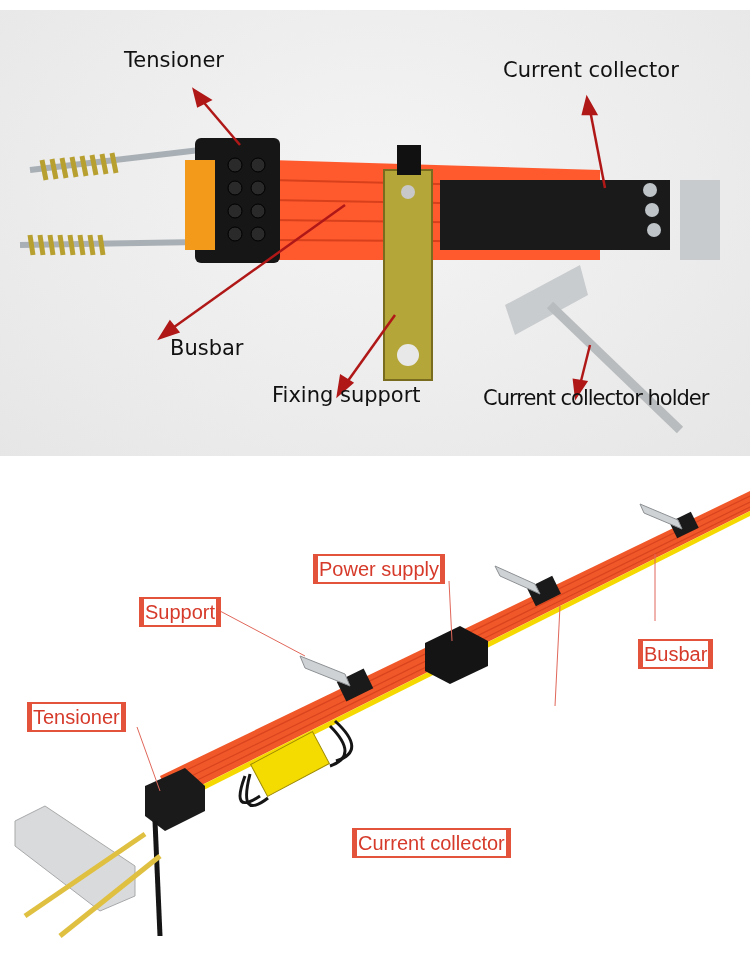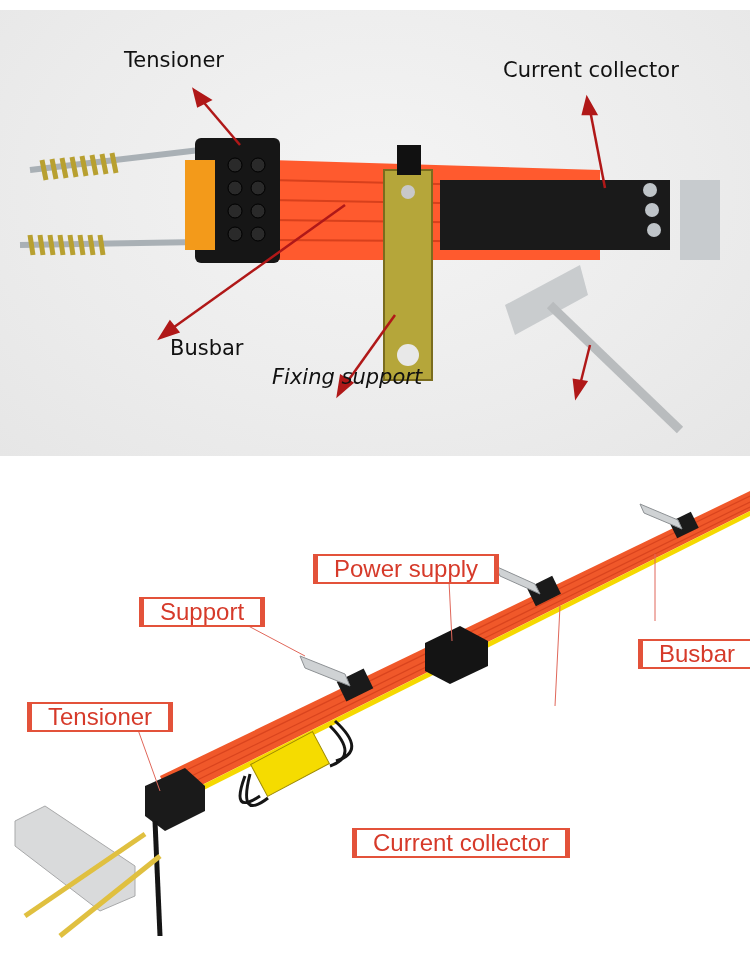--- a/index.html
+++ b/index.html
@@ -3,21 +3,21 @@
 <meta charset="utf-8">
 <style>
   html, body { margin:0; padding:0; background:#ffffff; }
   body { width:750px; height:970px; position:relative; overflow:hidden; font-family:"DejaVu Sans", sans-serif; }
   .photo { position:absolute; left:0; top:10px; width:750px; height:446px;
            background: radial-gradient(ellipse at 50% 40%, #f4f4f4 0%, #ececec 60%, #e6e6e6 100%); overflow:hidden; }
   .photo svg, .diagram svg { position:absolute; left:0; top:0; }
   .plabel { position:absolute; color:#111; font-size:21px; font-family:"DejaVu Sans", sans-serif; white-space:nowrap; }
   .diagram { position:absolute; left:0; top:456px; width:750px; height:514px; background:#ffffff; }
   .box { position:absolute; border:2px solid #e3523a; border-left-width:5px; border-right-width:5px; background:#fff;
-         color:#d63a2a; font-family:"Liberation Sans", sans-serif; font-size:24px; padding:1px 16px; white-space:nowrap; line-height:24px; }
+         color:#d63a2a; font-family:"Liberation Sans", sans-serif; font-size:20px; padding:1px 1px; white-space:nowrap; line-height:24px; }
 </style>
 </head>
 <body>
 
 <div class="photo">
   <svg width="750" height="446" viewBox="0 0 750 446">
 
     <g>
       <line x1="30" y1="160" x2="200" y2="140" stroke="#a9b0b5" stroke-width="6"></line>
       <g stroke="#b8a030" stroke-width="5">
@@ -91,21 +91,22 @@
         <polygon points="160,328 170,312 178,322"></polygon>
       <line x1="395" y1="305" x2="345" y2="375"></line>
         <polygon points="338,385 341,366 352,373"></polygon>
       <line x1="590" y1="335" x2="580" y2="375"></line>
         <polygon points="576,387 574,370 586,372"></polygon>
     </g>
   </svg>
   <div class="plabel" style="left:124px; top:38px;">Tensioner</div>
   <div class="plabel" style="left:503px; top:48px;">Current collector</div>
   <div class="plabel" style="left:170px; top:326px;">Busbar</div>
-  <div class="plabel" style="left:272px; top:355px;font-style:italic;">Fixing support</div>
+  <div class="plabel" style="left:272px; top:373px;">Fixing support</div>
+  <div class="plabel" style="left:483px; top:376px; letter-spacing:-1px;">Current collector holder</div>
 </div>
 
 <div class="diagram">
   <svg width="750" height="514" viewBox="0 0 750 514">
 
     <polygon points="160,320 750,35 750,55 170,345" fill="#f0582a"></polygon>
     <polygon points="170,345 750,55 750,60 172,350" fill="#f5d800"></polygon>
     <g stroke="#d9441e" stroke-width="1.2">
       <line x1="162" y1="326" x2="750" y2="40"></line>
       <line x1="165" y1="333" x2="750" y2="46"></line>

